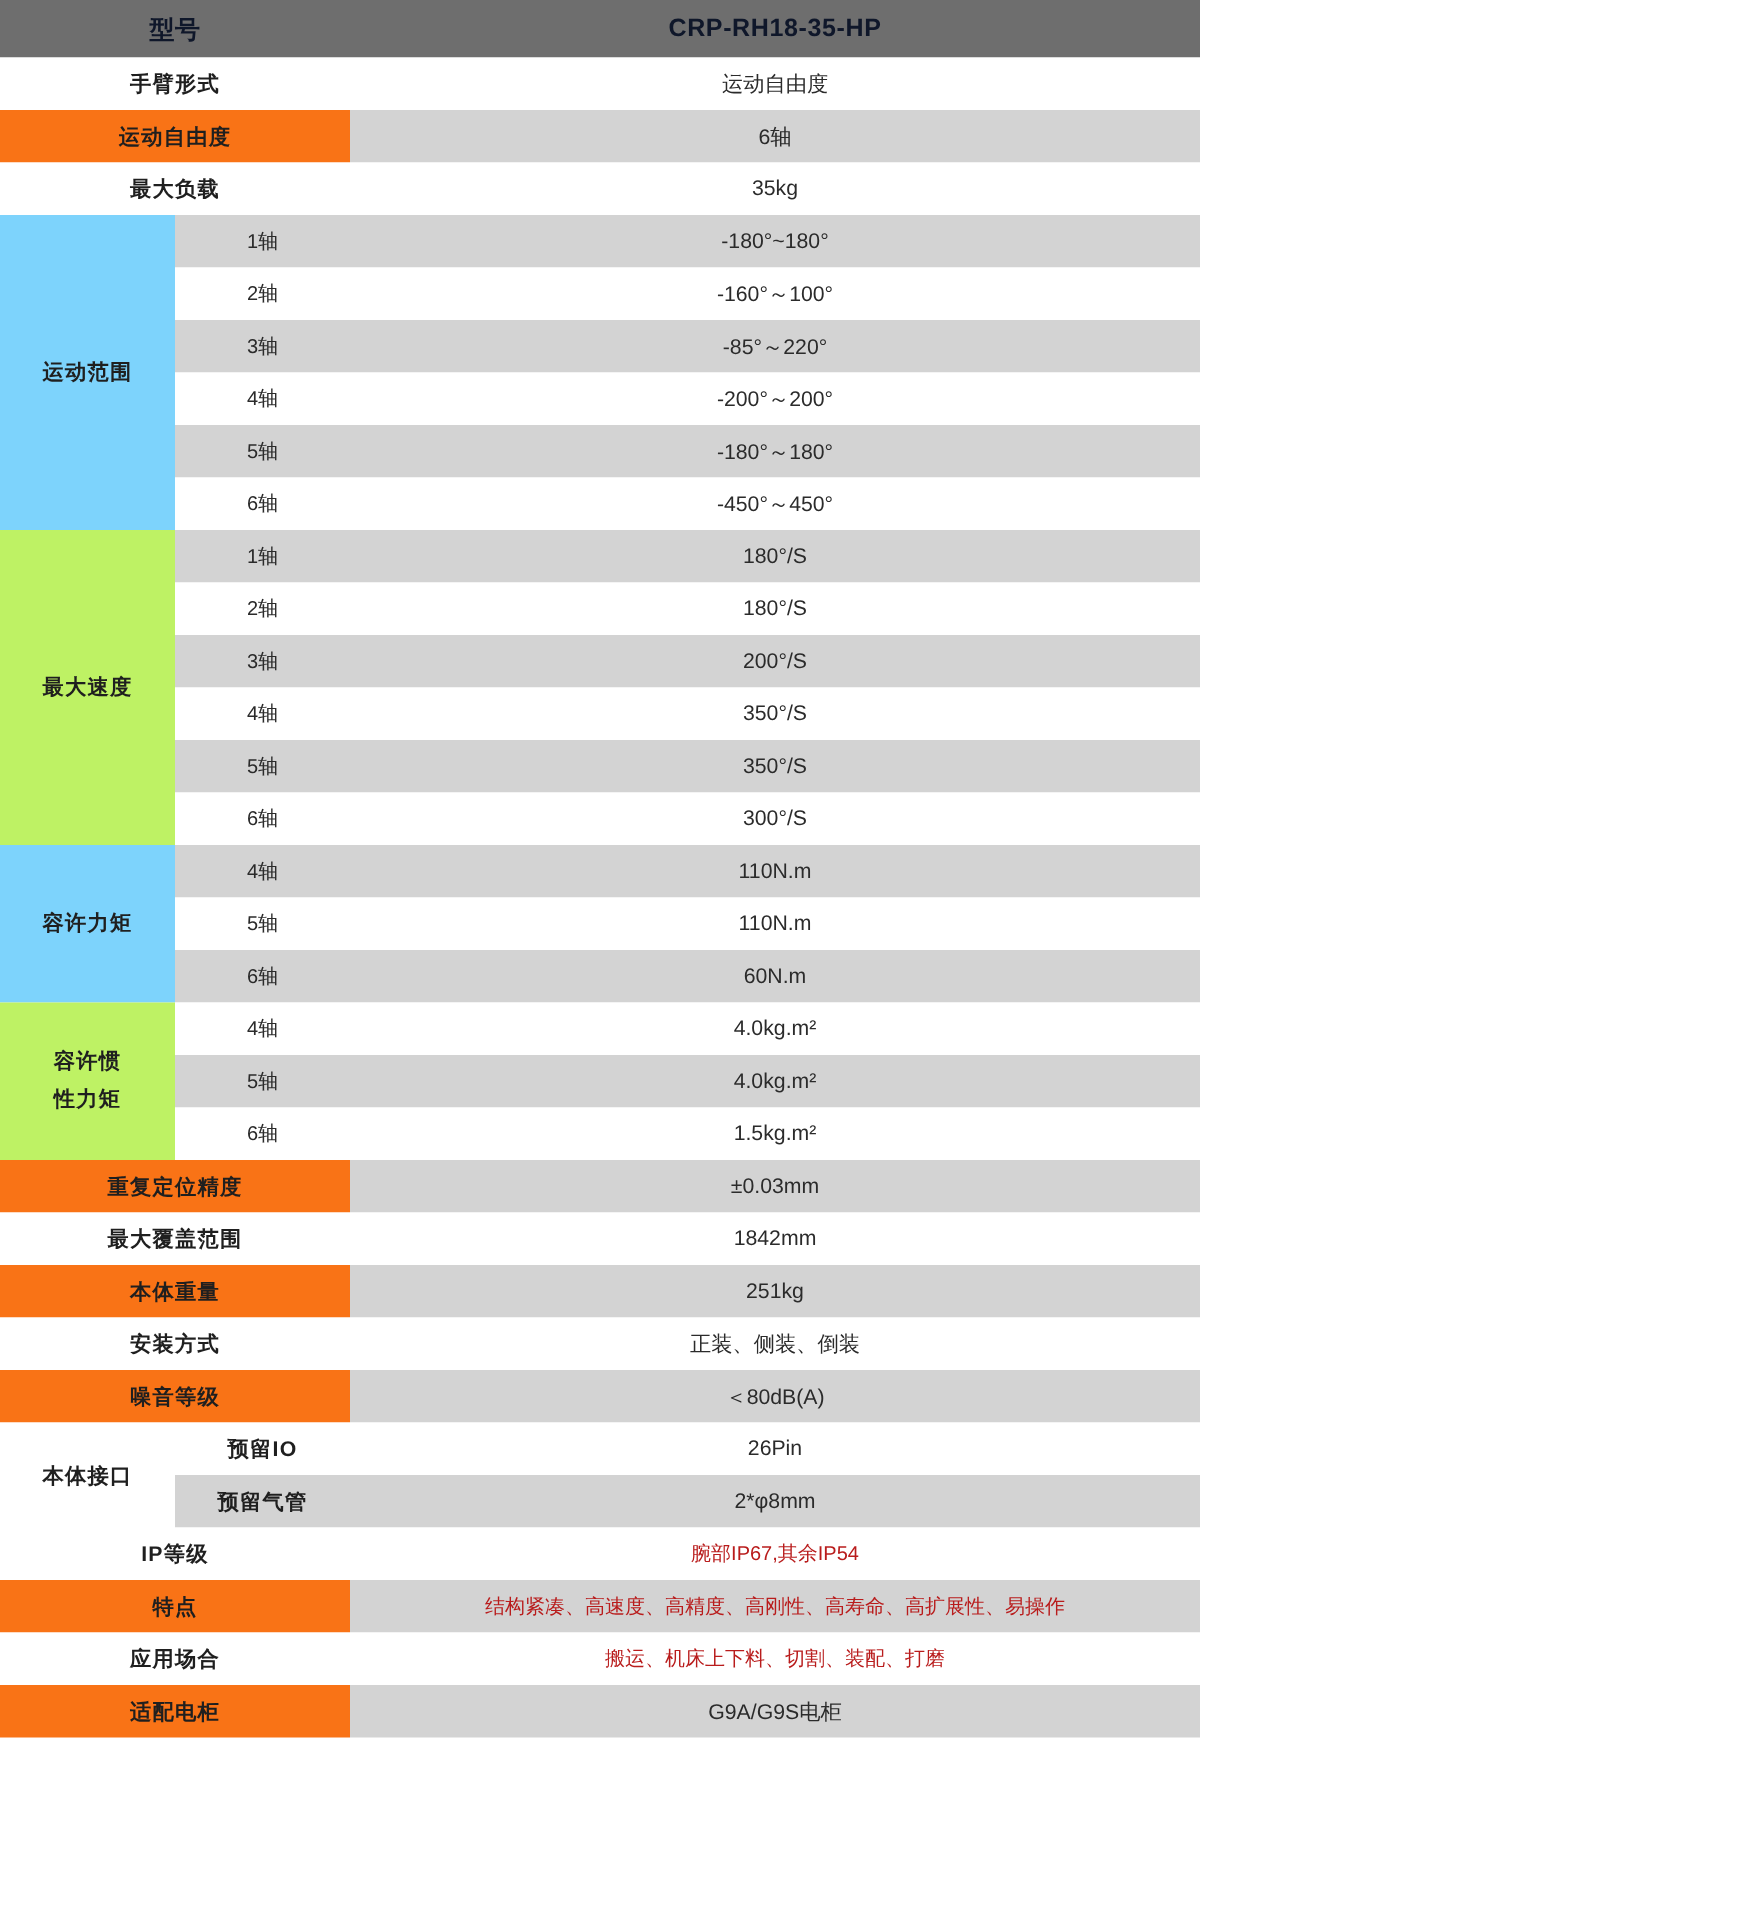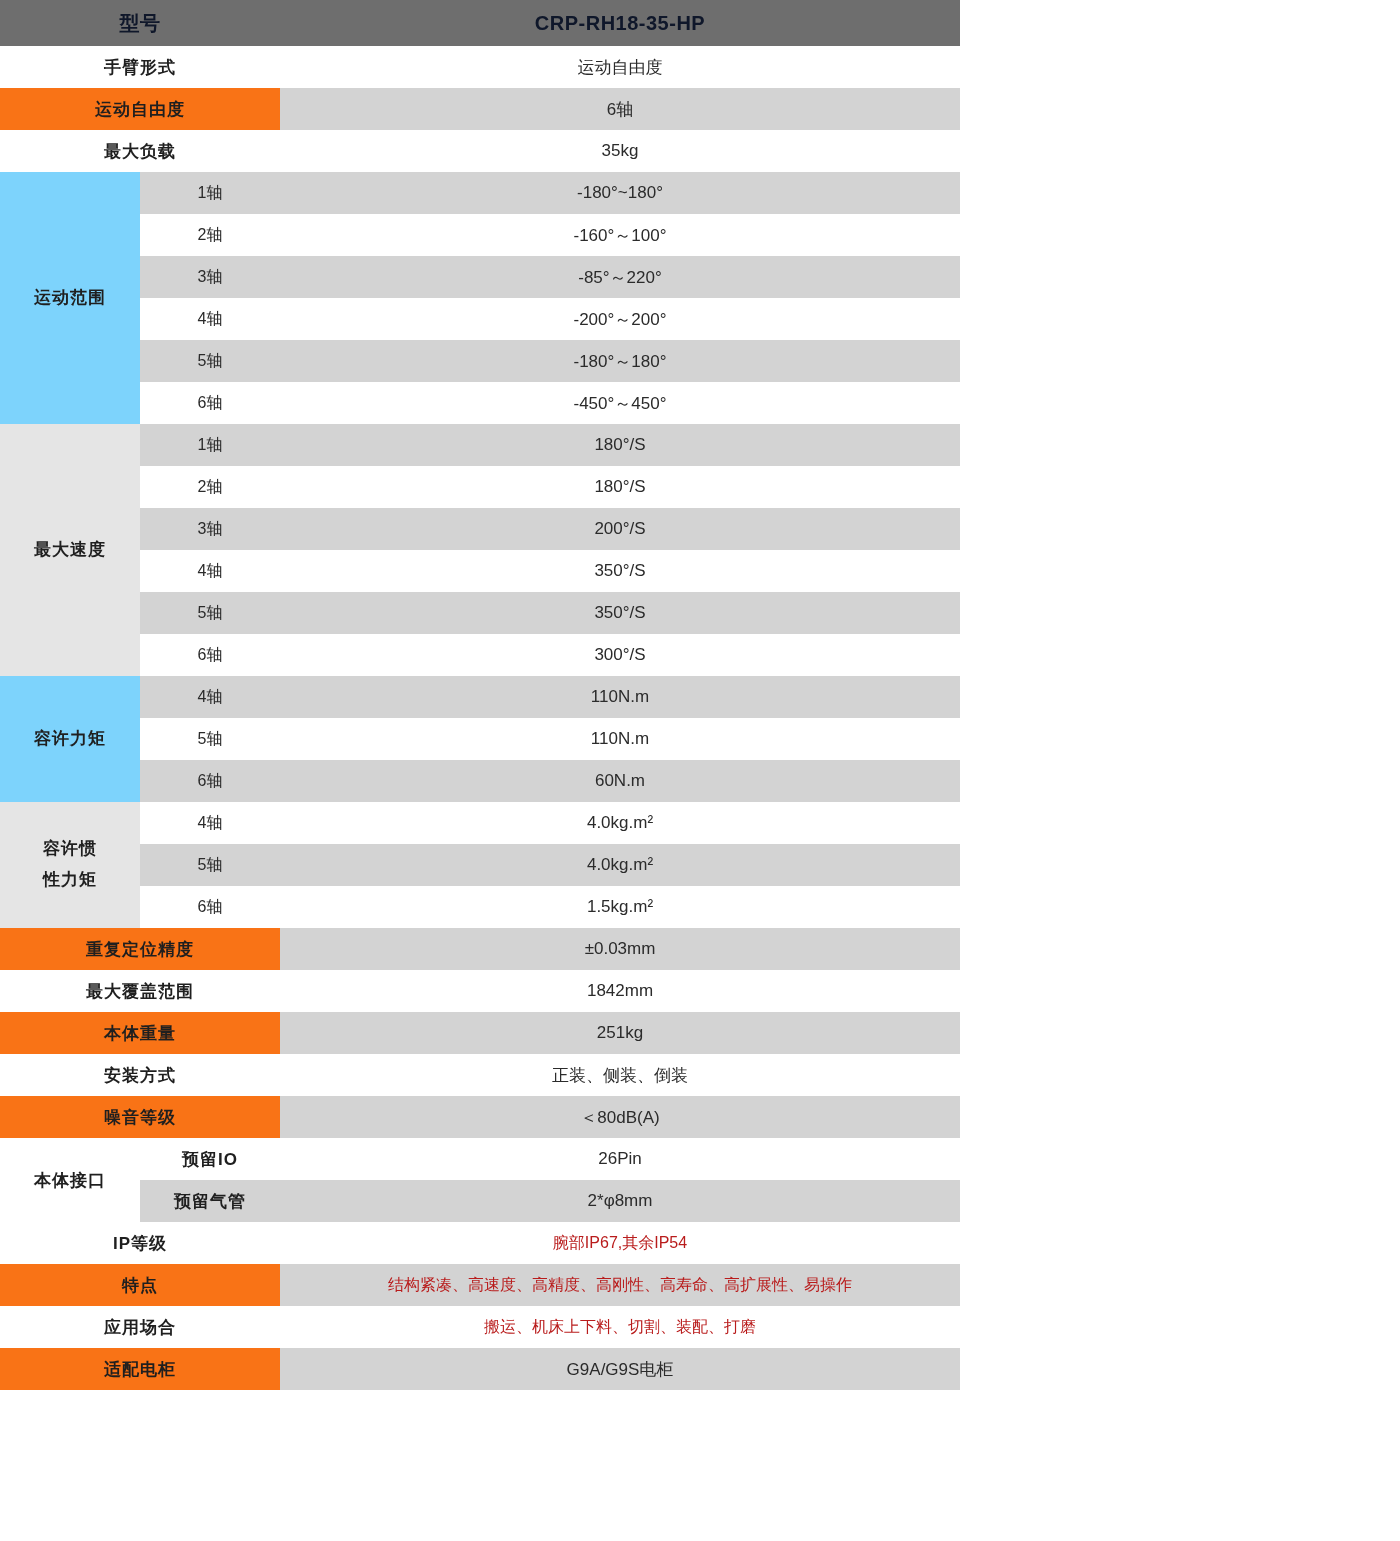--- a/index.html
+++ b/index.html
@@ -59,21 +59,21 @@
   .sh-light {
     background: #f97316;
   }
   .sh-mid {
     background: #d3d3d3;
   }
   .sh-grp-dark {
     background: #7dd3fc;
   }
   .sh-grp-light {
-    background: #e5e5e5;
+    background: #bef264;
   }
   .lbl {
     font-weight: bold;
     font-size: 17px;
     letter-spacing: 1px;
     color: #1f1f1f;
   }
   .lbl-grp {
     font-weight: bold;
     font-size: 17px;

